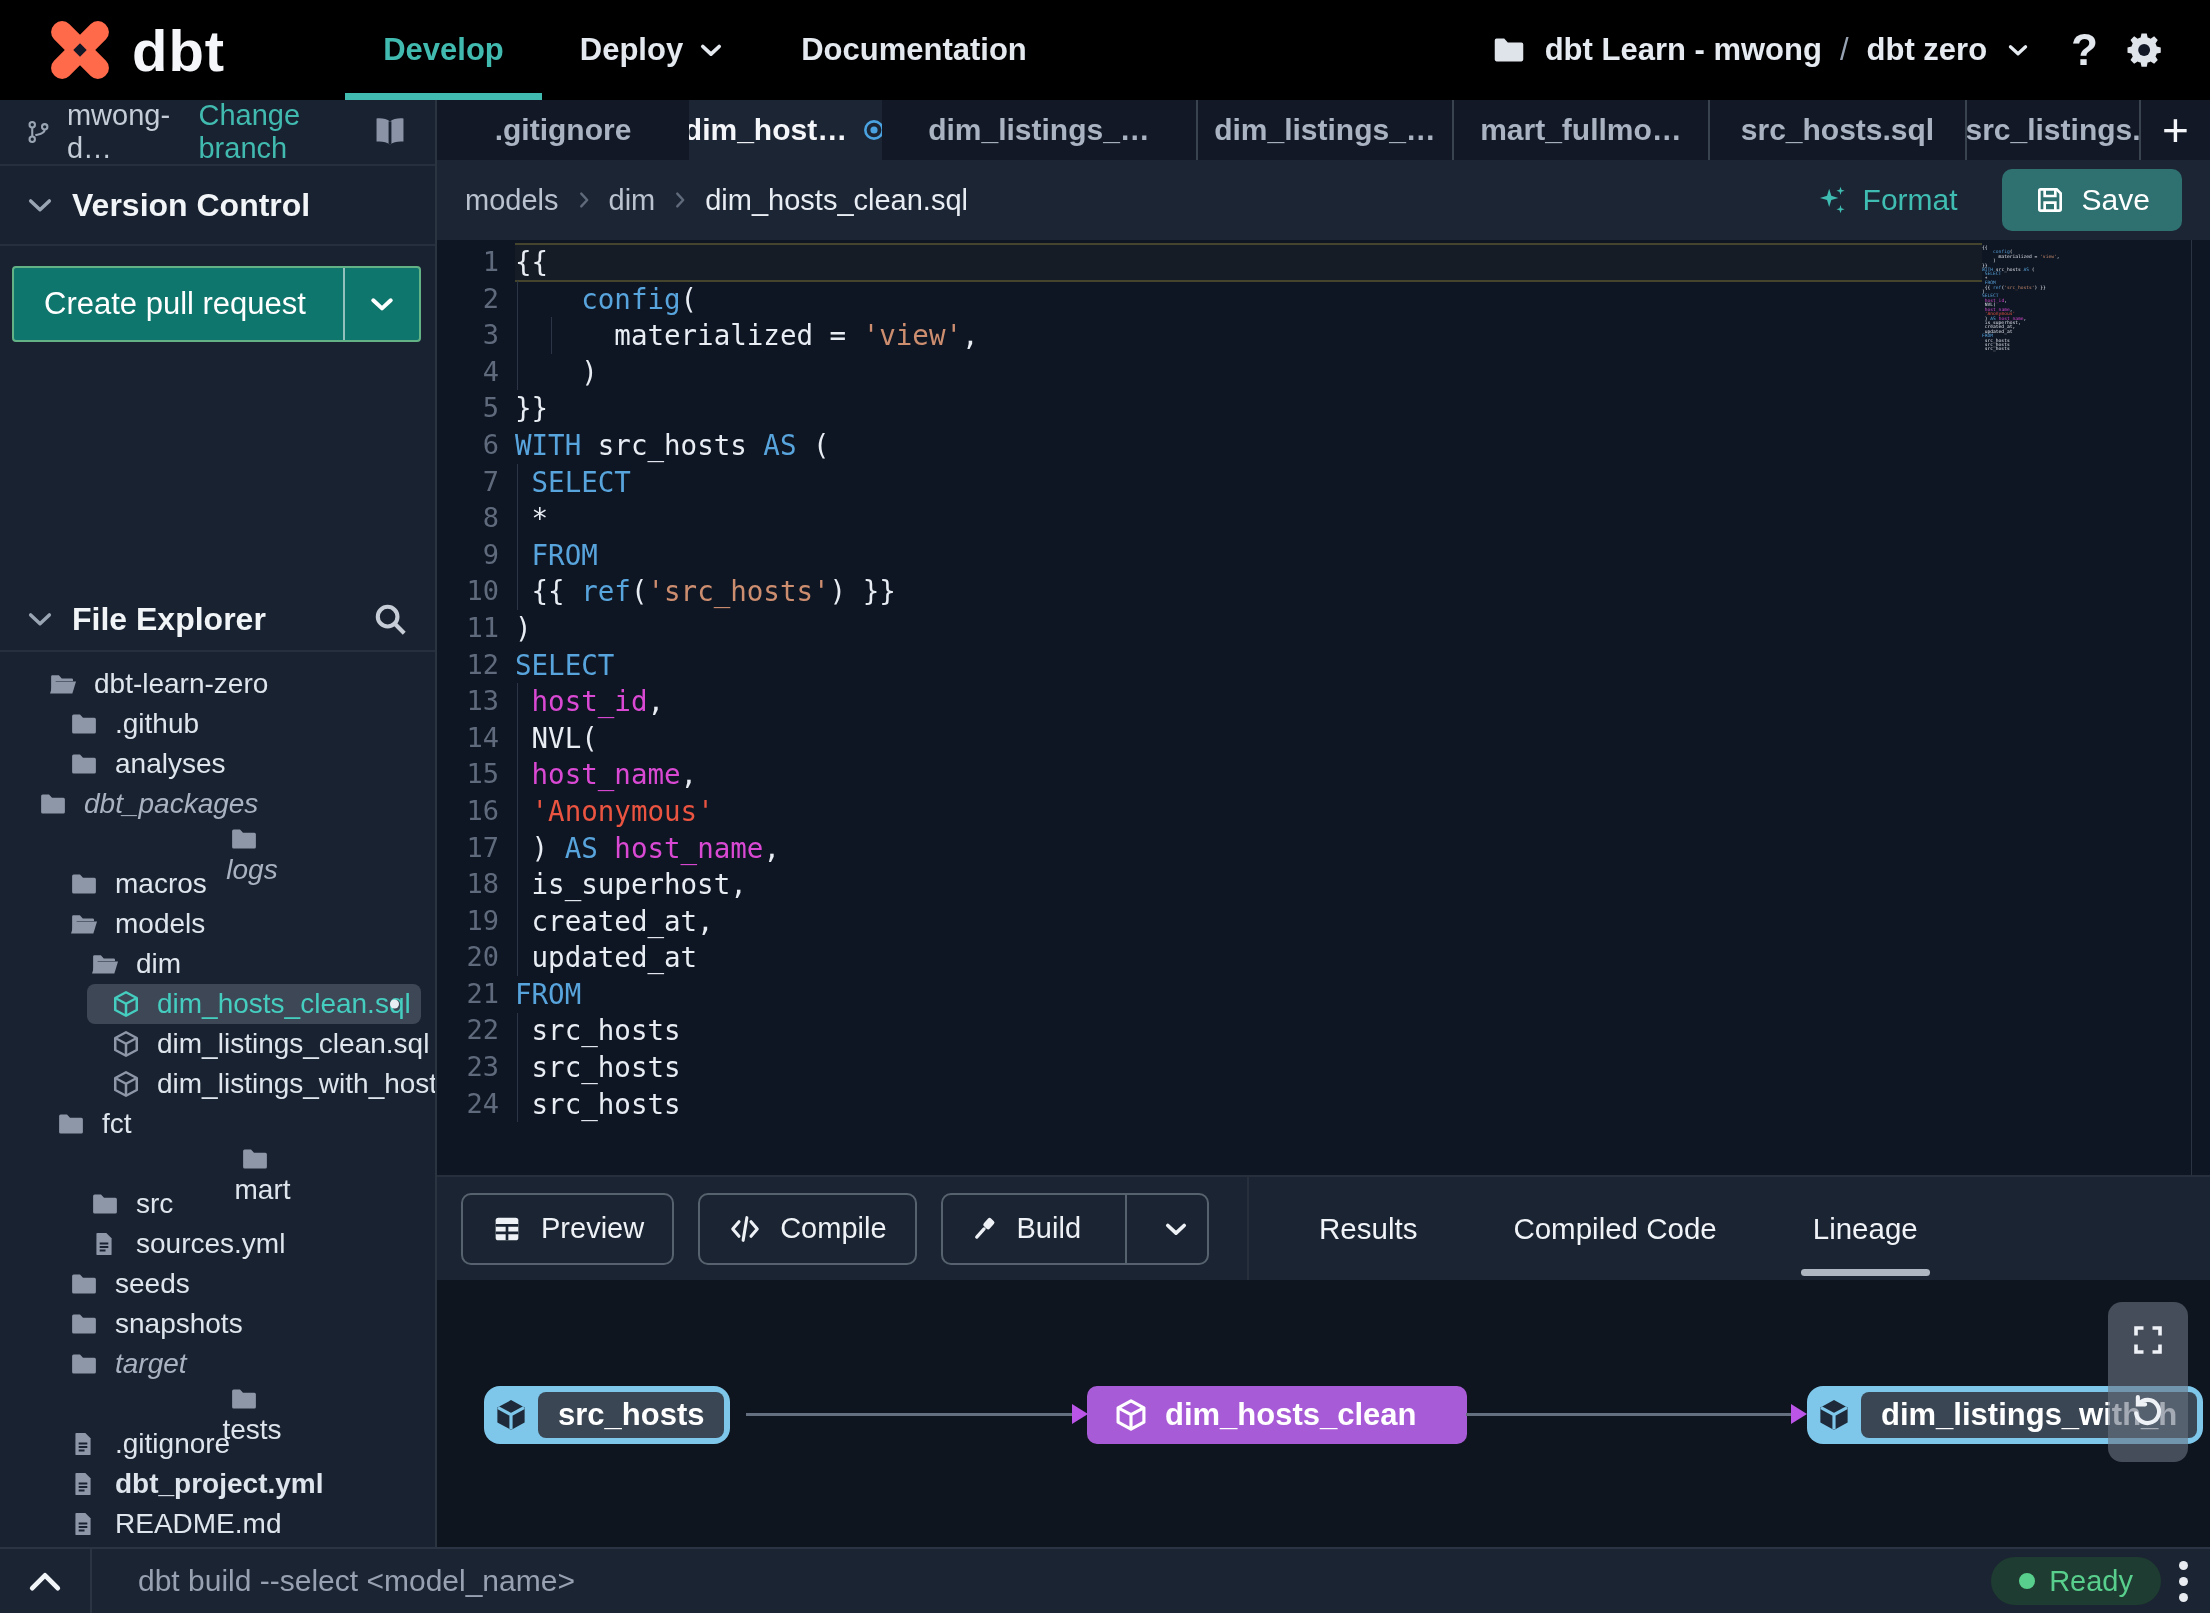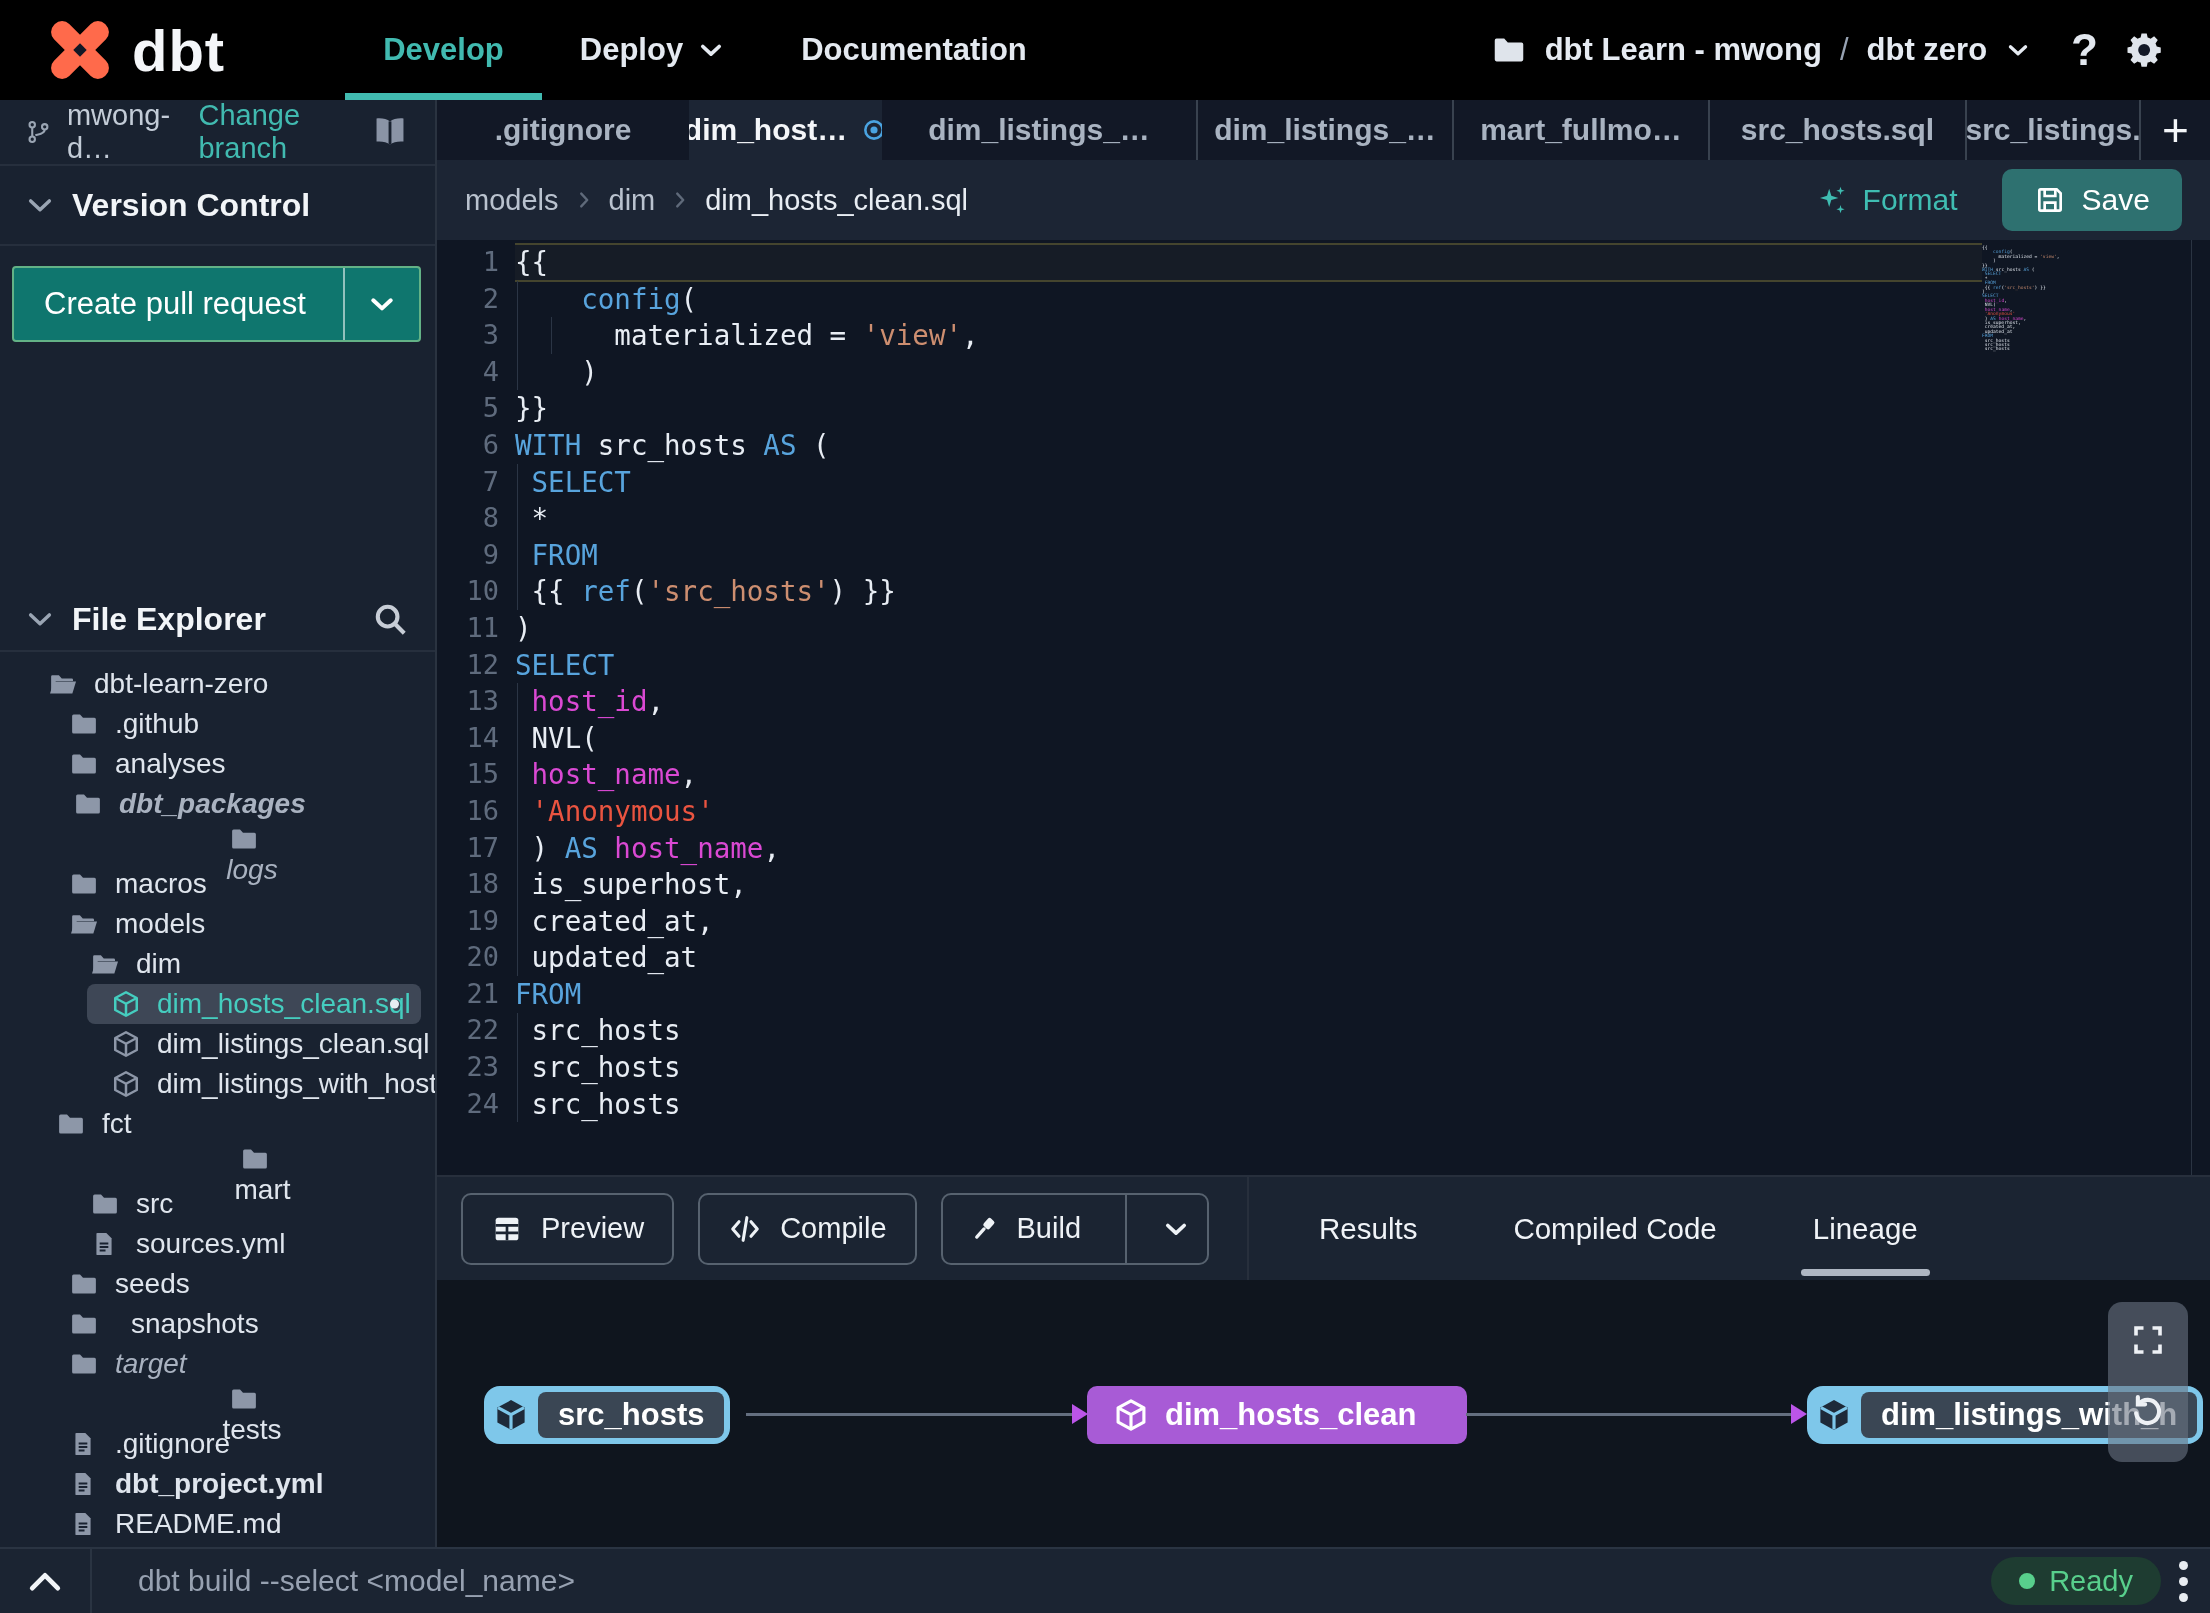--- a/index.html
+++ b/index.html
@@ -265,21 +265,21 @@
             <span class="tlabel">.github</span>
           </div>
           <div class="tree-row" style="padding-left: 69px; --hl-left: 45px;">
             <span class="ticon">
               <svg width="30" height="30" viewBox="0 0 24 24">
                 <path d="M2.5 5.6a1.2 1.2 0 0 1 1.2-1.2h5.1l2.4 2.6h9.1a1.2 1.2 0 0 1 1.2 1.2v10.2a1.2 1.2 0 0 1-1.2 1.2H3.7a1.2 1.2 0 0 1-1.2-1.2z" fill="currentColor"></path>
               </svg>
             </span>
             <span class="tlabel">analyses</span>
           </div>
-          <div class="tree-row italic" style="padding-left: 73px; font-weight: bold; --hl-left: 45px;">
+          <div class="tree-row italic" style="padding-left: 38px; --hl-left: 45px;">
             <span class="ticon">
               <svg width="30" height="30" viewBox="0 0 24 24">
                 <path d="M2.5 5.6a1.2 1.2 0 0 1 1.2-1.2h5.1l2.4 2.6h9.1a1.2 1.2 0 0 1 1.2 1.2v10.2a1.2 1.2 0 0 1-1.2 1.2H3.7a1.2 1.2 0 0 1-1.2-1.2z" fill="currentColor"></path>
               </svg>
             </span>
             <span class="tlabel">dbt_packages</span>
           </div>
           <div class="tree-row italic" style="padding-left: 69px; flex-direction: column; --hl-left: 45px;">
             <span class="ticon">
               <svg width="30" height="30" viewBox="0 0 24 24">
@@ -382,21 +382,21 @@
             <span class="tlabel">sources.yml</span>
           </div>
           <div class="tree-row" style="padding-left: 69px; --hl-left: 45px;">
             <span class="ticon">
               <svg width="30" height="30" viewBox="0 0 24 24">
                 <path d="M2.5 5.6a1.2 1.2 0 0 1 1.2-1.2h5.1l2.4 2.6h9.1a1.2 1.2 0 0 1 1.2 1.2v10.2a1.2 1.2 0 0 1-1.2 1.2H3.7a1.2 1.2 0 0 1-1.2-1.2z" fill="currentColor"></path>
               </svg>
             </span>
             <span class="tlabel">seeds</span>
           </div>
-          <div class="tree-row" style="padding-left: 69px; gap: 16px; --hl-left: 45px;">
+          <div class="tree-row" style="padding-left: 69px; --hl-left: 45px;">
             <span class="ticon">
               <svg width="30" height="30" viewBox="0 0 24 24">
                 <path d="M2.5 5.6a1.2 1.2 0 0 1 1.2-1.2h5.1l2.4 2.6h9.1a1.2 1.2 0 0 1 1.2 1.2v10.2a1.2 1.2 0 0 1-1.2 1.2H3.7a1.2 1.2 0 0 1-1.2-1.2z" fill="currentColor"></path>
               </svg>
             </span>
             <span class="tlabel">snapshots</span>
           </div>
           <div class="tree-row italic" style="padding-left: 69px; --hl-left: 45px;">
             <span class="ticon">
               <svg width="30" height="30" viewBox="0 0 24 24">

